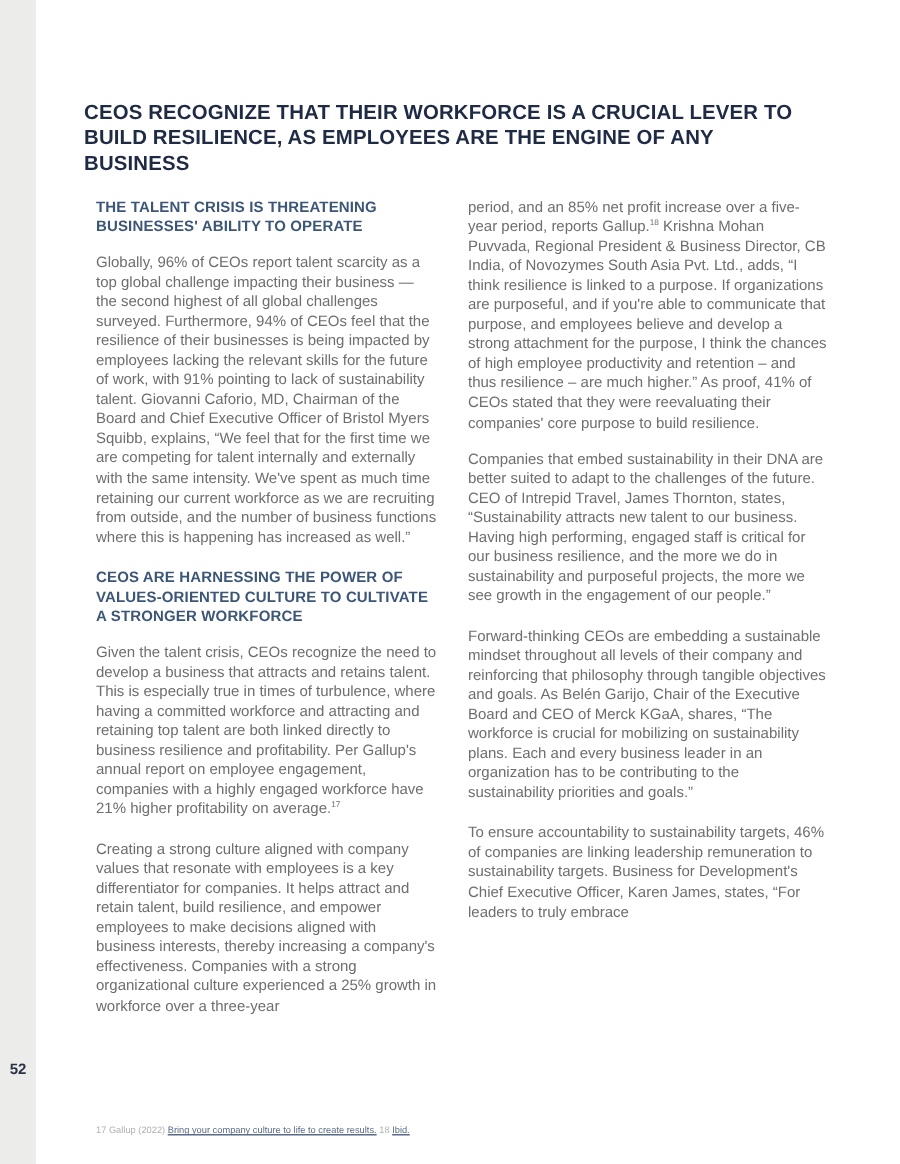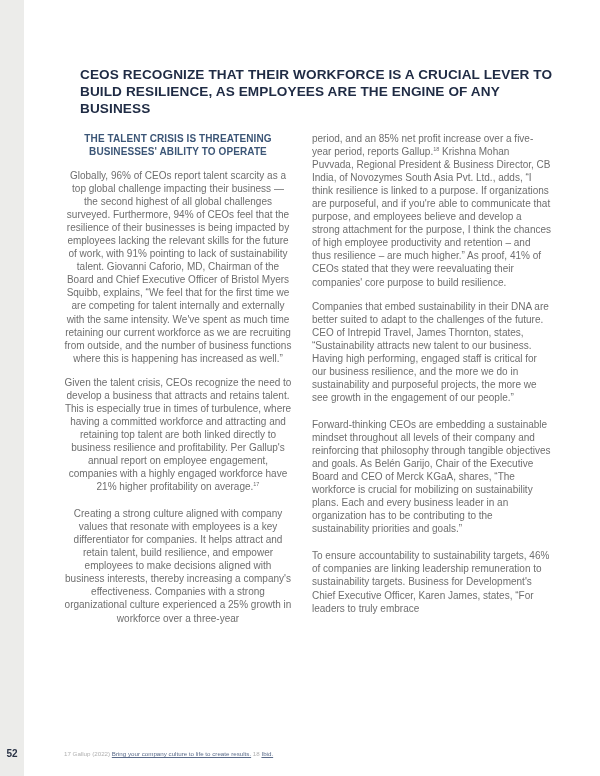--- a/index.html
+++ b/index.html
@@ -6,32 +6,32 @@
     body {
       width: 600px; height: 776px; position: relative; overflow: hidden;
       background: #ffffff;
       font-family: "Liberation Sans", sans-serif;
     }
     .side-strip {
       position: absolute; left: 0; top: 0; width: 24px; height: 776px;
       background: #ececea;
     }
     .page-number {
-      position: absolute; left: 0; top: 748px; width: 24px; text-align: center;
+      position: absolute; left: 0; top: 708px; width: 24px; text-align: center;
       font-size: 10px; font-weight: bold; color: #2b3447;
     }
     .main-title {
-      position: absolute; left: 80px; top: 66px; width: 490px;
+      position: absolute; left: 56px; top: 66px; width: 490px;
       font-size: 13.6px; line-height: 17px; font-weight: bold;
       color: #1f2b44; letter-spacing: 0.1px; margin: 0;
     }
     .col {
       position: absolute; top: 132px; width: 228px;
     }
-    .col-left { left: 64px; text-align: center; }
+    .col-left { left: 64px; }
     .col-right { left: 312px; width: 240px; top: 132px; }
     .heading {
       font-size: 10px; line-height: 13px; font-weight: bold;
       color: #3c5677; margin: 0 0 11px 0; letter-spacing: 0.1px;
     }
     .para {
       font-size: 10px; line-height: 13.05px; color: #6e6e6e;
       margin: 0 0 11px 0;
     }
     sup { font-size: 5.5px; line-height: 0; vertical-align: 4px; }
@@ -48,20 +48,21 @@
 
 <div class="side-strip"></div>
 <div class="page-number">52</div>
 
 <h1 class="main-title">CEOS RECOGNIZE THAT THEIR WORKFORCE IS A CRUCIAL LEVER TO BUILD RESILIENCE, AS EMPLOYEES ARE THE ENGINE OF ANY BUSINESS</h1>
 
 <div class="col col-left">
   <h2 class="heading">THE TALENT CRISIS IS THREATENING BUSINESSES' ABILITY TO OPERATE</h2>
   <p class="para">Globally, 96% of CEOs report talent scarcity as a top global challenge impacting their business — the second highest of all global challenges surveyed. Furthermore, 94% of CEOs feel that the resilience of their businesses is being impacted by employees lacking the relevant skills for the future of work, with 91% pointing to lack of sustainability talent. Giovanni Caforio, MD, Chairman of the Board and Chief Executive Officer of Bristol Myers Squibb, explains, “We feel that for the first time we are competing for talent internally and externally with the same intensity. We've spent as much time retaining our current workforce as we are recruiting from outside, and the number of business functions where this is happening has increased as well.”</p>
 
+  <h2 class="heading" style="margin-top:14px;">CEOS ARE HARNESSING THE POWER OF VALUES-ORIENTED CULTURE TO CULTIVATE A STRONGER WORKFORCE</h2>
   <p class="para"><span>Given the talent crisis, CEOs recognize the need to develop a business that attracts and retains talent. This is especially true in times of turbulence, where having a committed workforce and attracting and retaining top talent are both linked directly to business resilience and profitability. Per Gallup's annual report on employee engagement, companies with a highly engaged workforce have 21% higher profitability on average.</span><sup>17</sup></p>
   <p class="para" style="margin-top:14px;">Creating a strong culture aligned with company values that resonate with employees is a key differentiator for companies. It helps attract and retain talent, build resilience, and empower employees to make decisions aligned with business interests, thereby increasing a company's effectiveness. Companies with a strong organizational culture experienced a 25% growth in workforce over a three-year</p>
 </div>
 
 <div class="col col-right">
   <p class="para"><span>period, and an 85% net profit increase over a five-year period, reports Gallup.</span><sup>18</sup><span> Krishna Mohan Puvvada, Regional President &amp; Business Director, CB India, of Novozymes South Asia Pvt. Ltd., adds, “I think resilience is linked to a purpose. If organizations are purposeful, and if you're able to communicate that purpose, and employees believe and develop a strong attachment for the purpose, I think the chances of high employee productivity and retention – and thus resilience – are much higher.” As proof, 41% of CEOs stated that they were reevaluating their companies' core purpose to build resilience.</span></p>
 
   <p class="para">Companies that embed sustainability in their DNA are better suited to adapt to the challenges of the future. CEO of Intrepid Travel, James Thornton, states, “Sustainability attracts new talent to our business. Having high performing, engaged staff is critical for our business resilience, and the more we do in sustainability and purposeful projects, the more we see growth in the engagement of our people.”</p>
   <p class="para" style="margin-top:14px;">Forward-thinking CEOs are embedding a sustainable mindset throughout all levels of their company and reinforcing that philosophy through tangible objectives and goals. As Belén Garijo, Chair of the Executive Board and CEO of Merck KGaA, shares, “The workforce is crucial for mobilizing on sustainability plans. Each and every business leader in an organization has to be contributing to the sustainability priorities and goals.”</p>
   <p class="para" style="margin-top:14px;">To ensure accountability to sustainability targets, 46% of companies are linking leadership remuneration to sustainability targets. Business for Development's Chief Executive Officer, Karen James, states, “For leaders to truly embrace</p>

